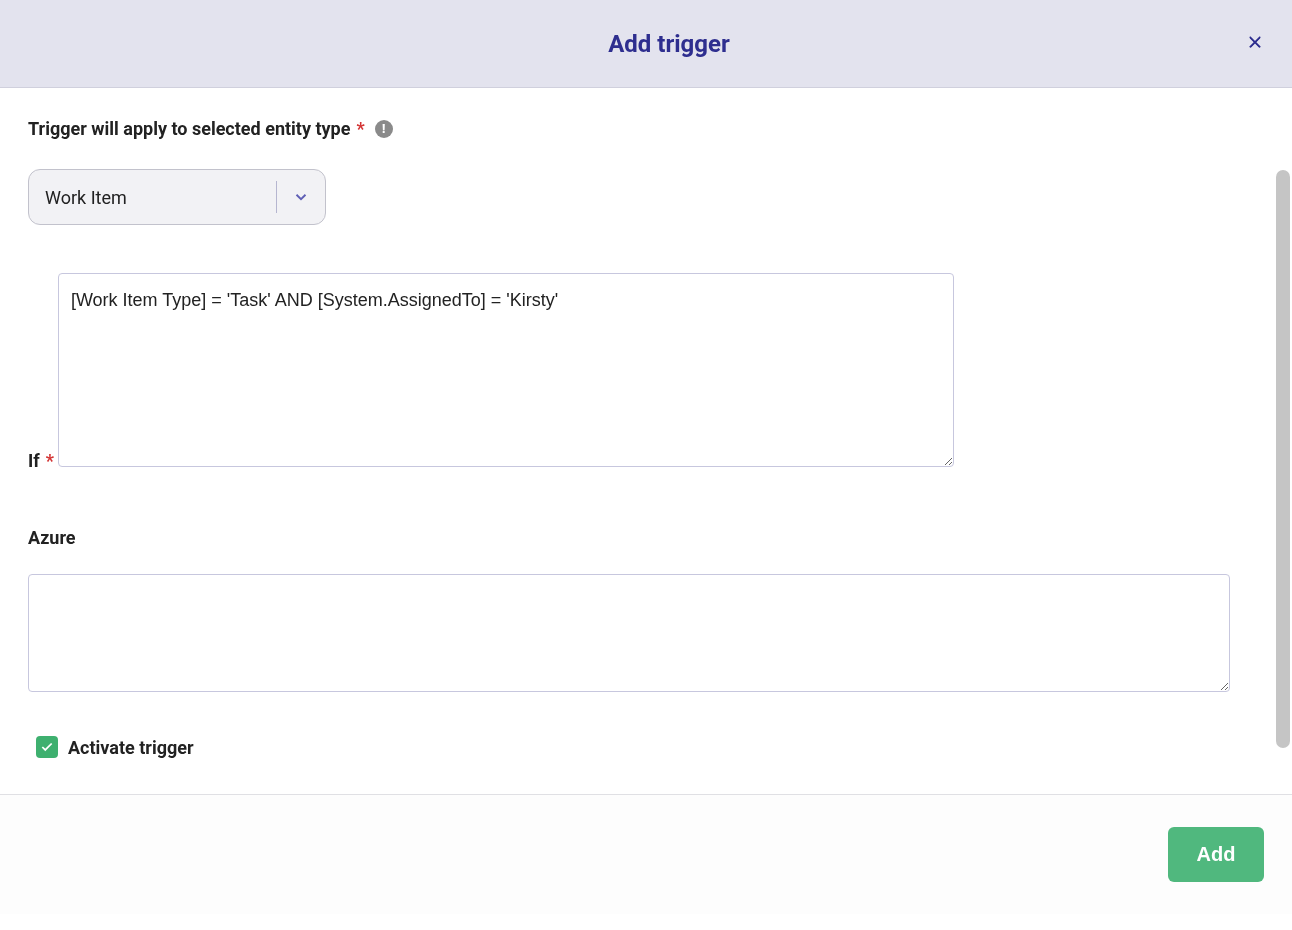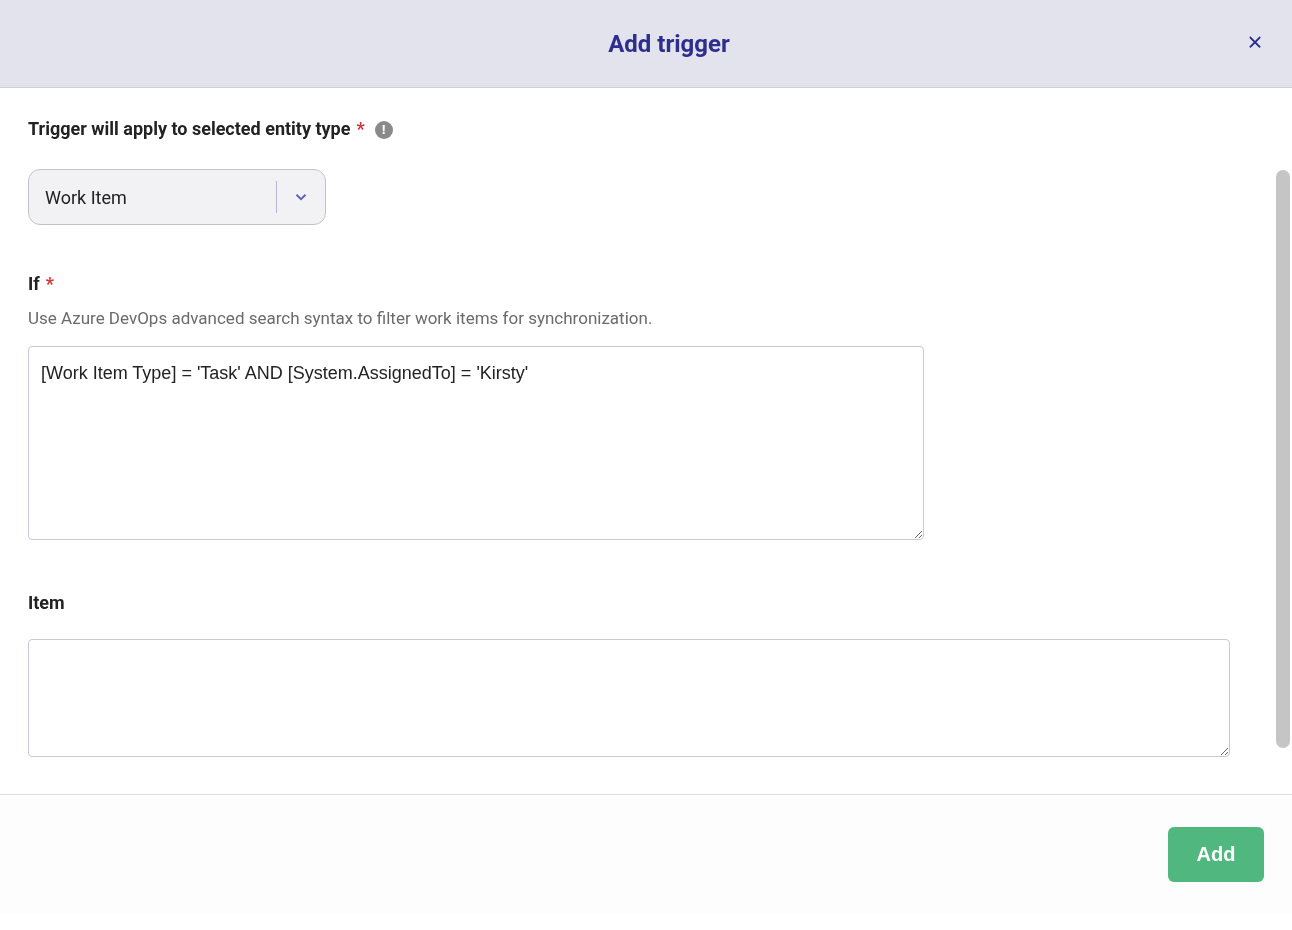--- a/index.html
+++ b/index.html
@@ -50,21 +50,21 @@
       padding: 20px 28px 20px 28px;
       height: 722px;
       overflow-y: auto;
       position: relative;
     }
     .field-label {
       font-size: 18px;
       font-weight: 700;
       color: #222222;
       display: inline-flex;
-      align-items: flex-end;
+      align-items: center;
       gap: 6px;
       margin-bottom: 8px;
     }
     .required-star {
       color: #d43535;
       font-weight: 700;
     }
     .info-badge {
       display: inline-flex;
       align-items: center;
@@ -247,27 +247,26 @@
         </div>
       </div>
     </div>
   </div>
 
   <div class="if-group">
     <div class="field-label">
       <span>If</span>
         <span class="required-star">*</span>
     </div>
-    <div class="helper-text">Use Azure DevOps advanced search syntax to filter work items for synchronization.</div>
     <textarea class="textarea if-textarea" style="">[Work Item Type] = 'Task' AND [System.AssignedTo] = 'Kirsty'</textarea>
   </div>
 
   <div class="notes-group">
     <div class="field-label">
-      <span>Item</span>
+      <span>Azure</span>
     </div>
     <textarea class="textarea notes-textarea" style=""></textarea>
   </div>
 
   <div class="checkbox-row">
     <div class="checkbox-box">
       <svg viewBox="0 0 24 24">
           <polyline points="4 12 9 17 20 6"></polyline>
         </svg>
     </div>

